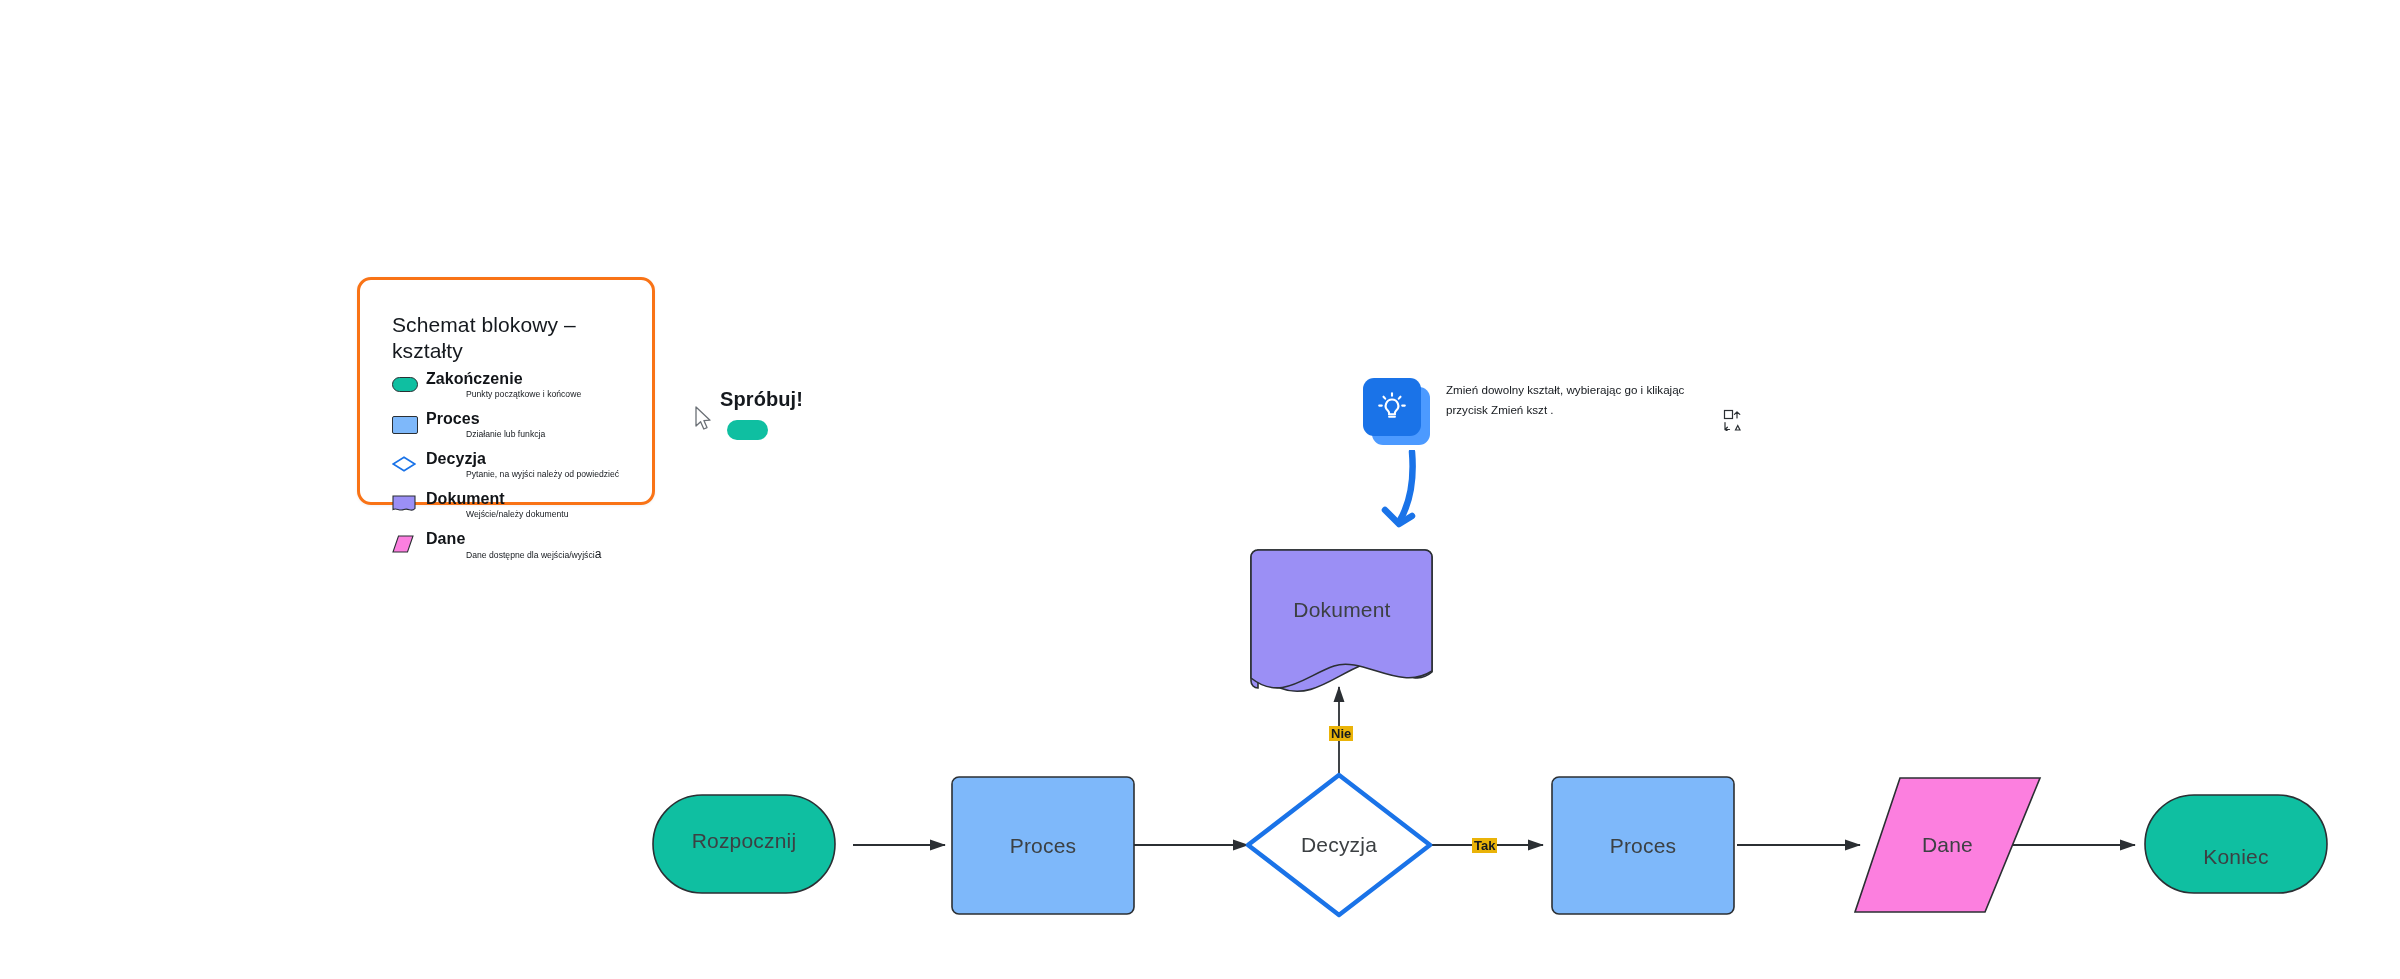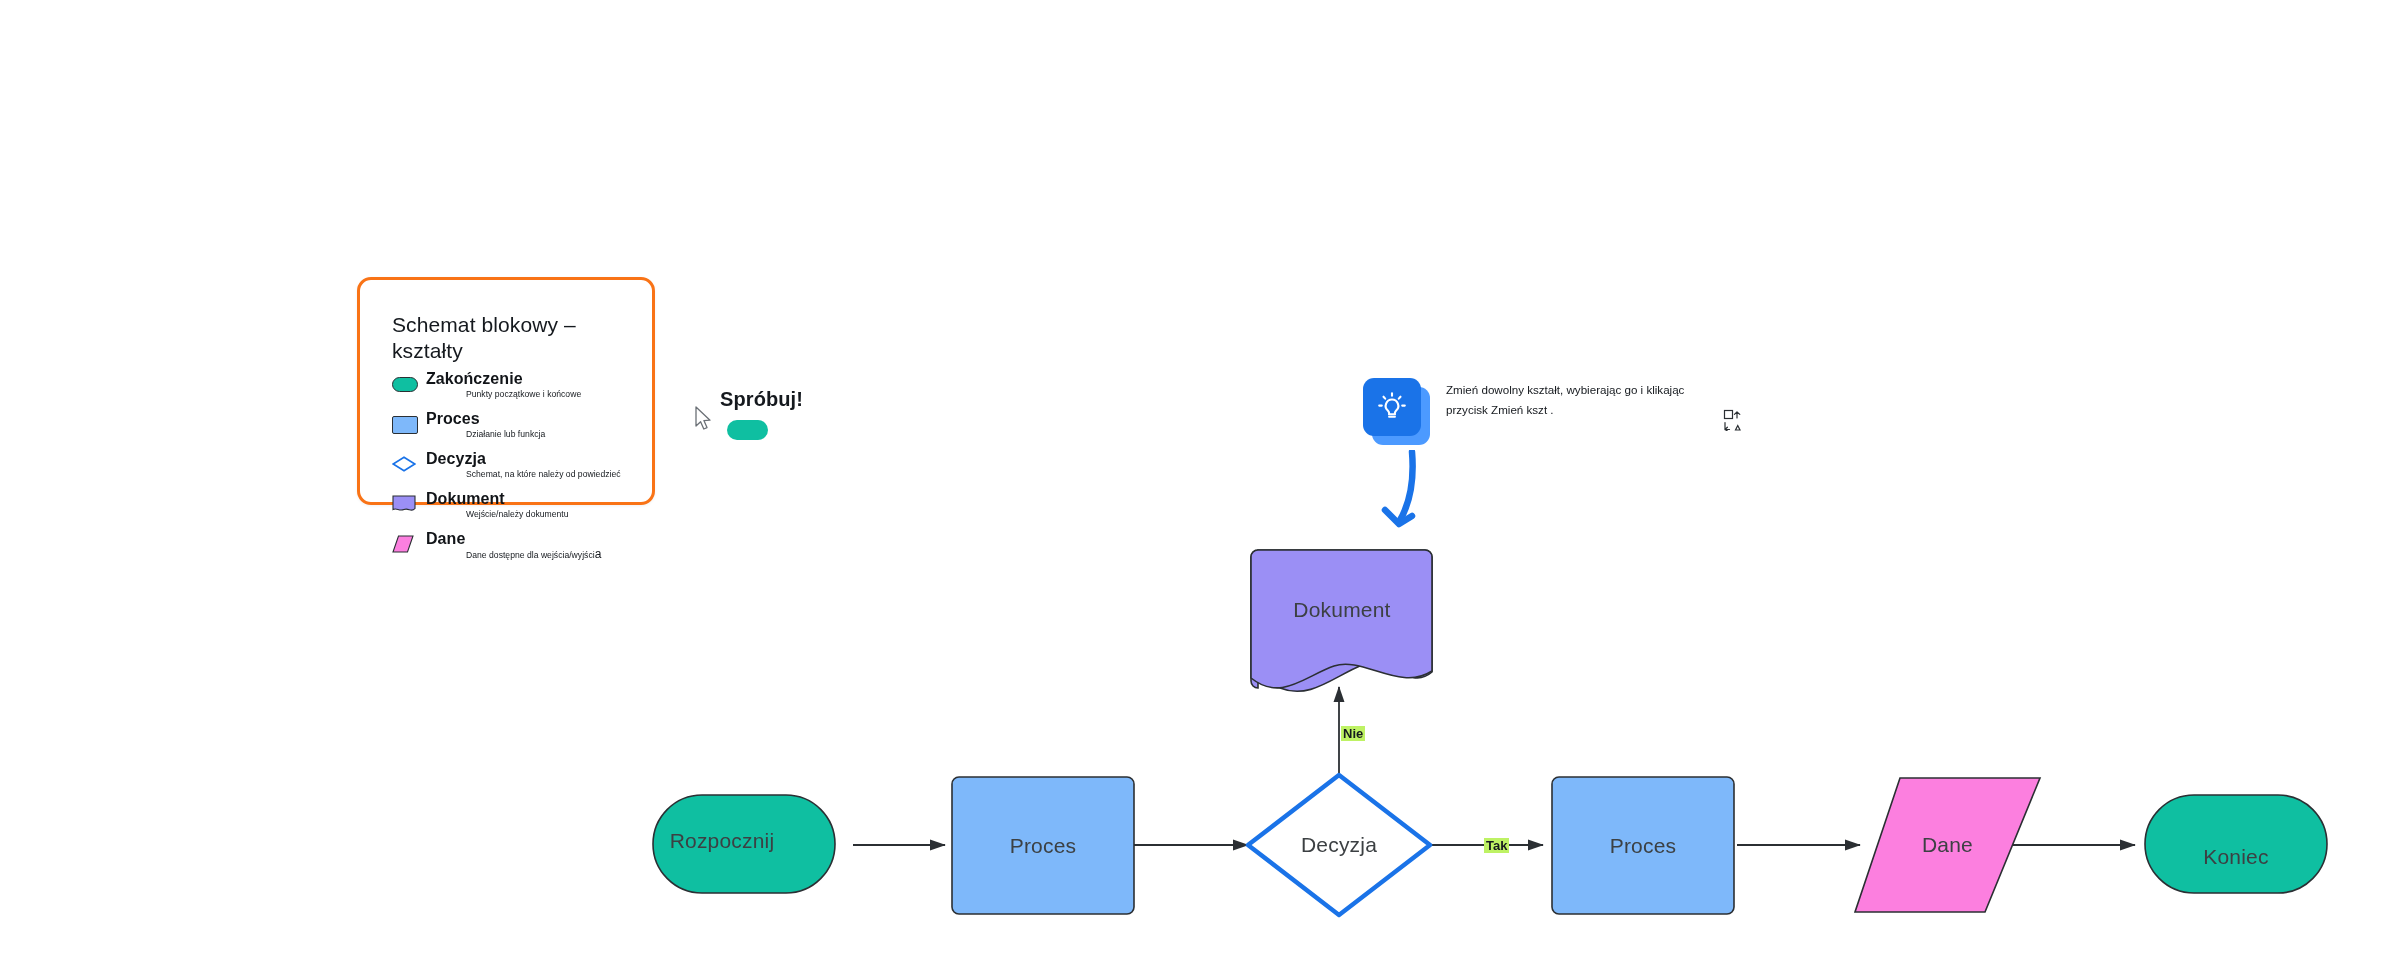--- a/index.html
+++ b/index.html
@@ -212,23 +212,22 @@
     font-size: 21px;
     color: #3c4043;
     letter-spacing: 0.2px;
     pointer-events: none;
   }
   .edge-label {
     position: absolute;
     font-size: 13px;
     font-weight: 700;
     color: #15191e;
-    background: #bef264;
+    background: #eab308;
     padding: 0 2px;
-    margin-left: 12px;
   }
 </style>
 </head>
 <body>
 
 <div id="legend-card">
   <div id="legend-title">Schemat blokowy – kształty</div>
 
   <div id="legend-list">
 
@@ -244,21 +243,21 @@
       <span class="legend-desc">Działanie lub funkcja</span>
     </div>
 
     <div class="legend-row">
       <span class="legend-swatch sw-decision">
         <svg width="24" height="16" viewBox="0 0 24 16">
           <polygon points="12,1.2 22.8,8 12,14.8 1.2,8" fill="#ffffff" stroke="#1A73E8" stroke-width="1.6"></polygon>
         </svg>
       </span>
       <span class="legend-name">Decyzja</span>
-      <span class="legend-desc">Schemat, na które należy od powiedzieć</span>
+      <span class="legend-desc">Pytanie, na wyjści należy od powiedzieć</span>
     </div>
 
     <div class="legend-row">
       <span class="legend-swatch" style="top:3px">
         <svg width="24" height="18" viewBox="0 0 24 18">
           <path d="M1,1 H23 V13.5 C19,18 17,12.5 12,14.5 C7,16.5 5,12.5 1,14.5 Z" fill="#9B8FF5" stroke="#2b2f33" stroke-width="1.1"></path>
         </svg>
       </span>
       <span class="legend-name">Dokument</span>
       <span class="legend-desc">Wejście/należy dokumentu</span>
@@ -344,21 +343,21 @@
            C1281,702 1305,676 1334,666
            C1363,656 1400,692 1432,671 V557 a7,7 0 0 0 -7,-7 Z" fill="#9B8FF5" stroke="#2b2f33" stroke-width="1.6"></path>
 
   <rect x="1552" y="777" width="182" height="137" rx="7" ry="7" fill="#7EB8FA" stroke="#2b2f33" stroke-width="1.6"></rect>
 
   <polygon points="1900,778 2040,778 1985,912 1855,912" fill="#FC7FDF" stroke="#2b2f33" stroke-width="1.6"></polygon>
 
   <rect x="2145" y="795" width="182" height="98" rx="49" ry="49" fill="#0FBFA1" stroke="#2b2f33" stroke-width="1.6"></rect>
 </svg>
 
-<div class="node-label" style="left:631px;top:795px;width:182px;height:92px;">Rozpocznij</div>
+<div class="node-label" style="left:653px;top:795px;width:182px;height:92px;">Rozpocznij</div>
 <div class="node-label" style="left:952px;top:777px;width:182px;height:137px;">Proces</div>
 <div class="node-label" style="left:1248px;top:775px;width:182px;height:140px;">Decyzja</div>
 <div class="node-label" style="left:1251px;top:550px;width:182px;height:120px;">Dokument</div>
 <div class="node-label" style="left:1552px;top:777px;width:182px;height:137px;">Proces</div>
 <div class="node-label" style="left:1855px;top:778px;width:185px;height:134px;">Dane</div>
 <div class="node-label" style="left:2145px;top:795px;width:182px;height:124px;">Koniec</div>
 
 <div class="edge-label" style="left:1329px;top:726px;">Nie</div>
 <div class="edge-label" style="left:1472px;top:838px;">Tak</div>
 

